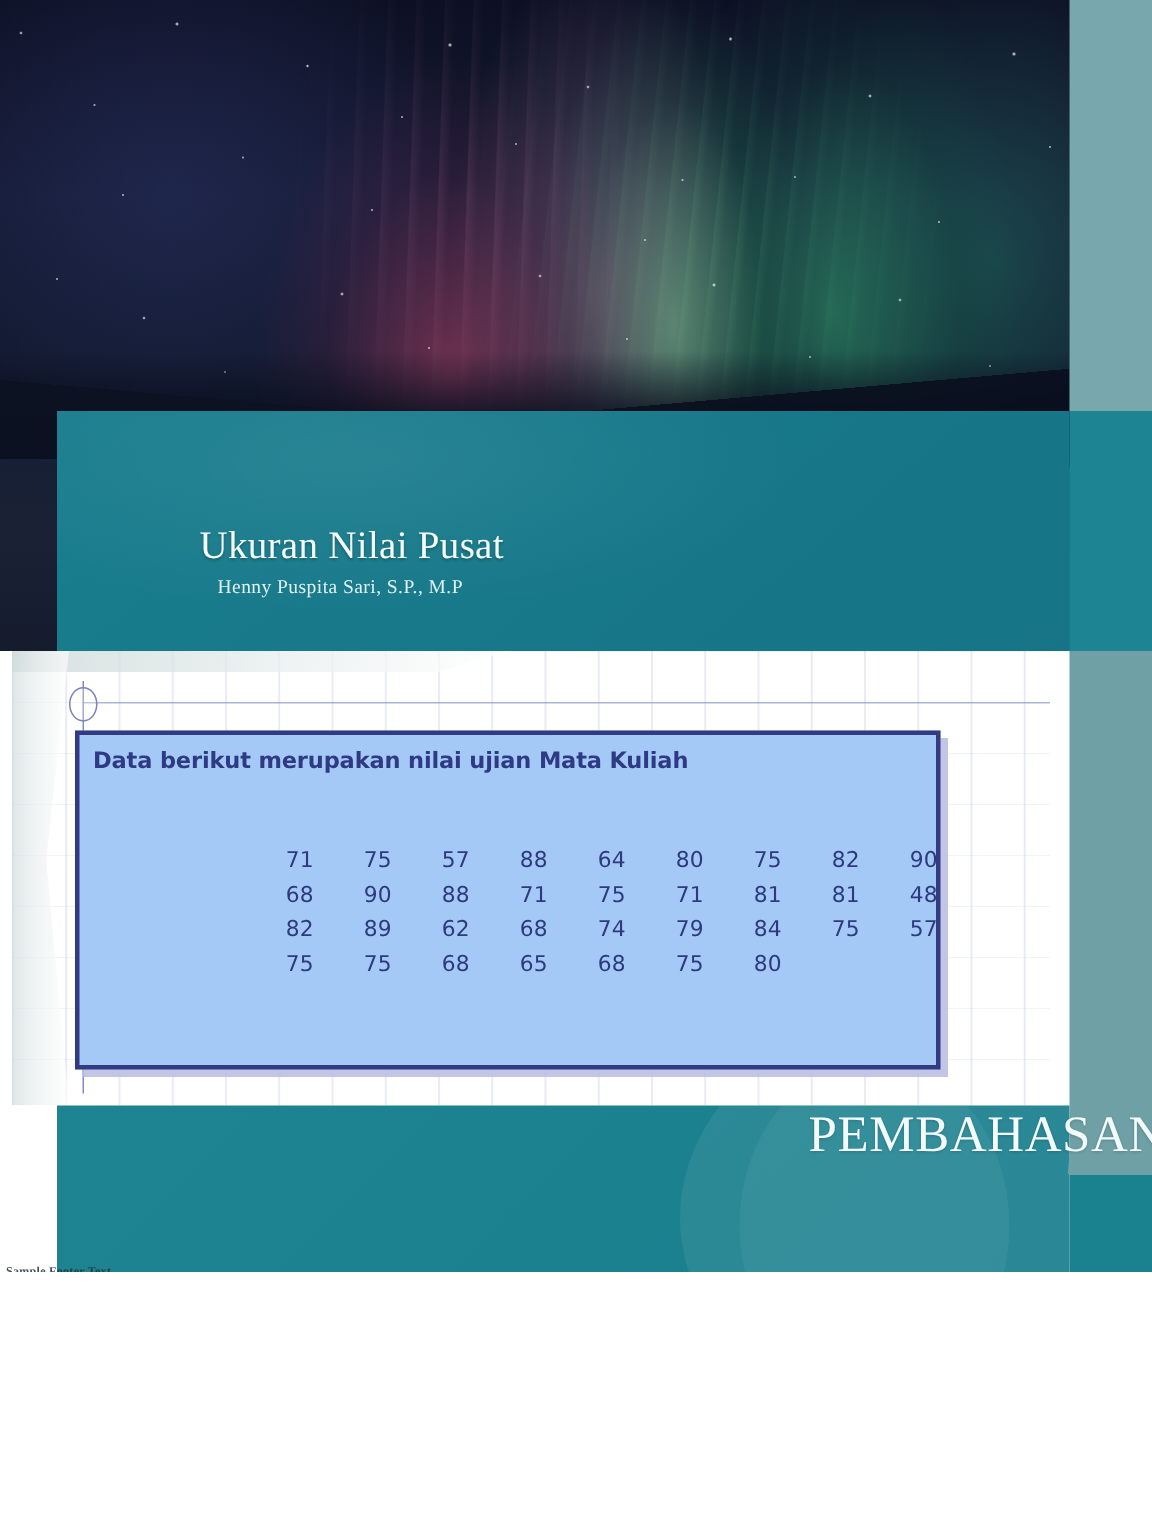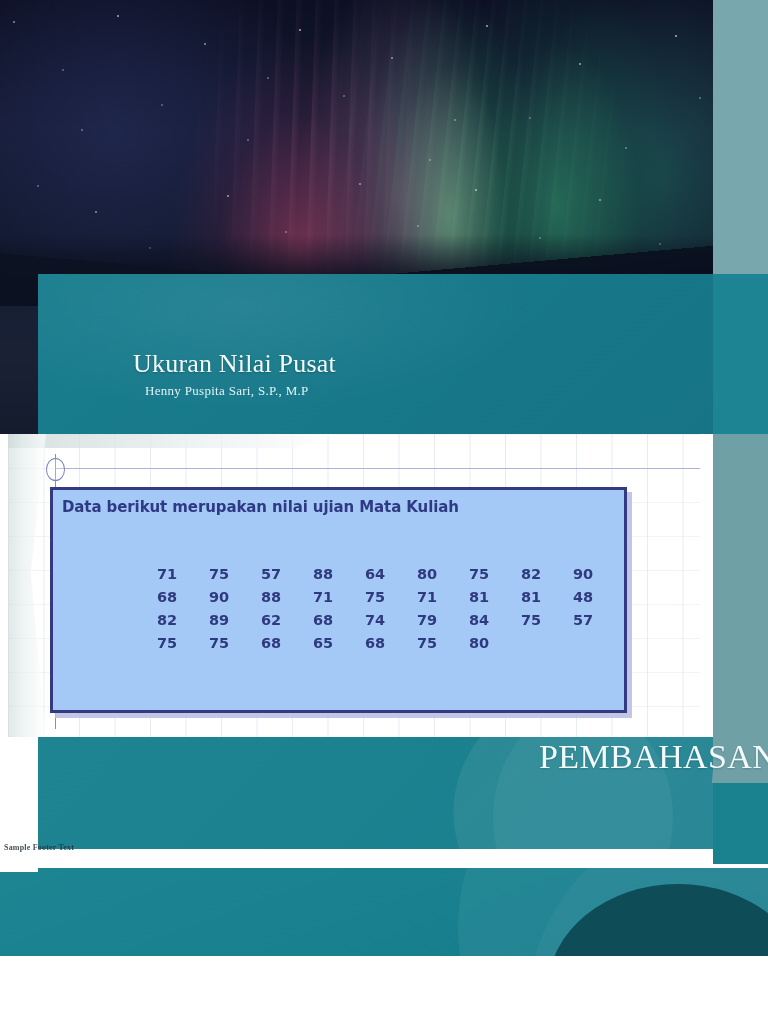--- a/index.html
+++ b/index.html
@@ -8,21 +8,21 @@
     width: 768px;
     height: 1024px;
     overflow: hidden;
     background: #ffffff;
     font-family: "Liberation Sans", sans-serif;
   }
 
   #slide {
     position: relative;
     width: 768px;
-    height: 956px;
+    height: 848px;
     overflow: hidden;
     background: #ef4444;
   }
 
   
   .slide1 {
     position: absolute;
     left: 0; top: 0;
     width: 768px; height: 434px;
     overflow: hidden;
@@ -252,22 +252,21 @@
     display: flex;
     height: 23px;
     align-items: center;
     color: #2f3a7e;
     font-family: "DejaVu Sans", sans-serif;
     font-size: 14.5px;
     font-weight: 400;
   }
   .data-cell {
     width: 52px;
-    text-align: left;
-    font-weight: bold;
+    text-align: right;
   }
 
   
   .s2-band {
     position: absolute; left: 38px; top: 303px; width: 675px; height: 112px;
     background: linear-gradient(135deg, #1f8492 0%, #1c8290 40%, #1a7e8d 100%);
     overflow: hidden;
   }
   .s2-band-curve {
     position: absolute; right: -40px; top: -60px;

